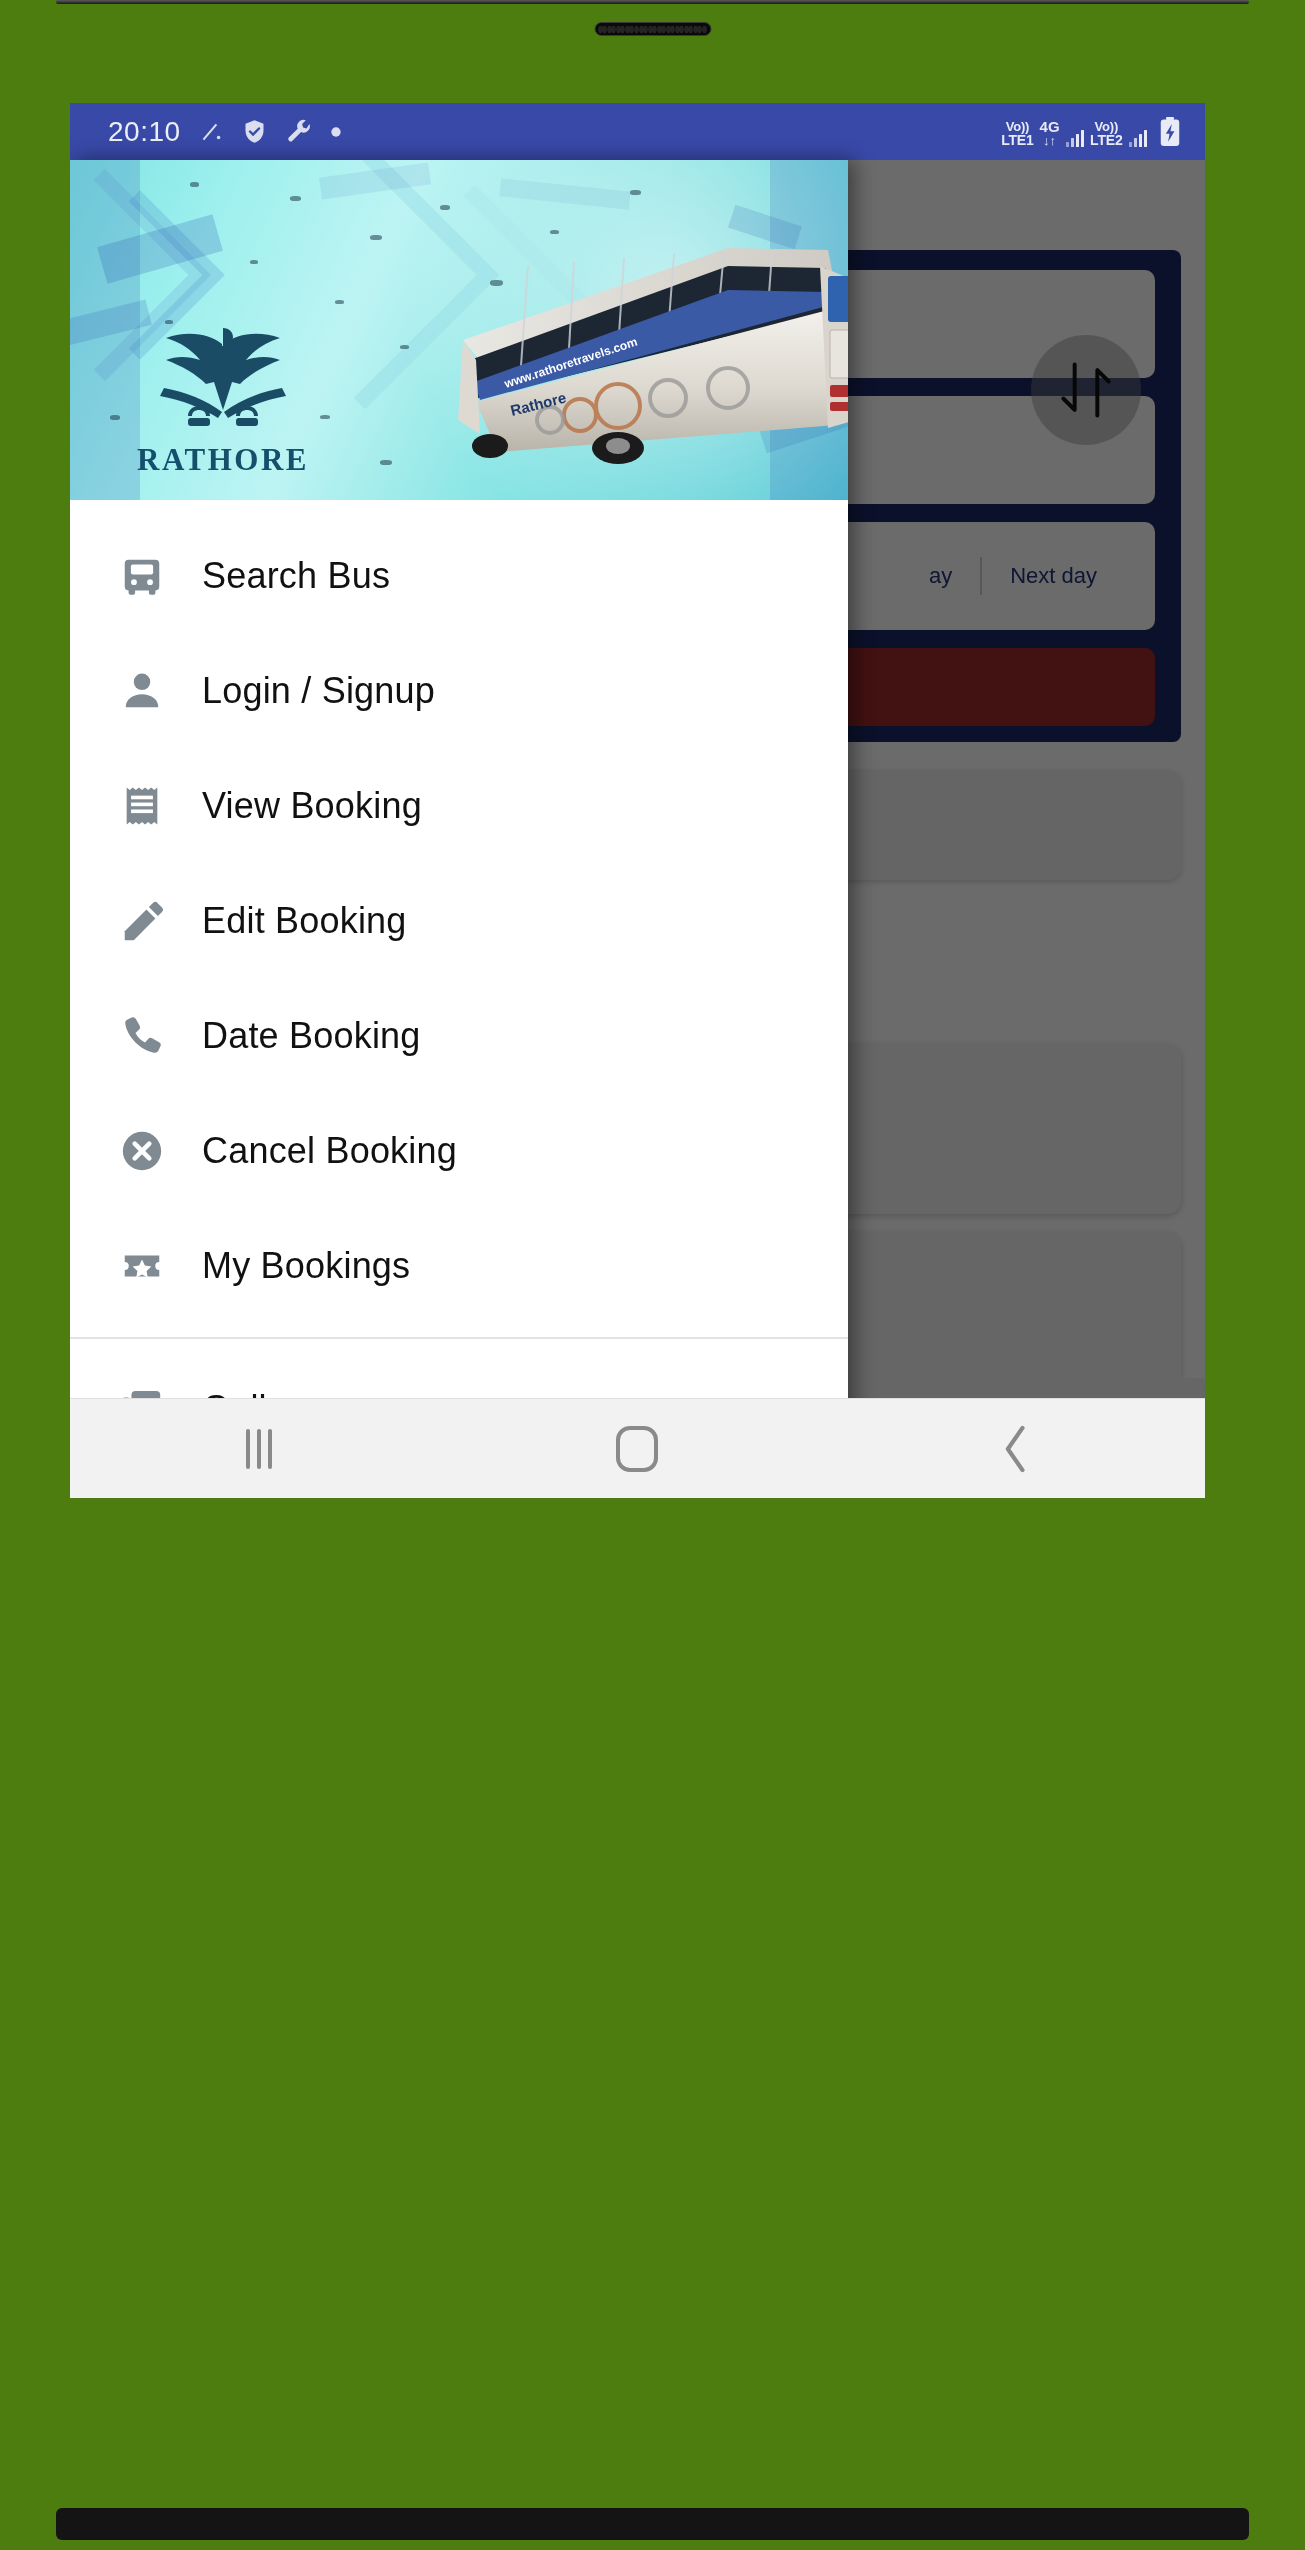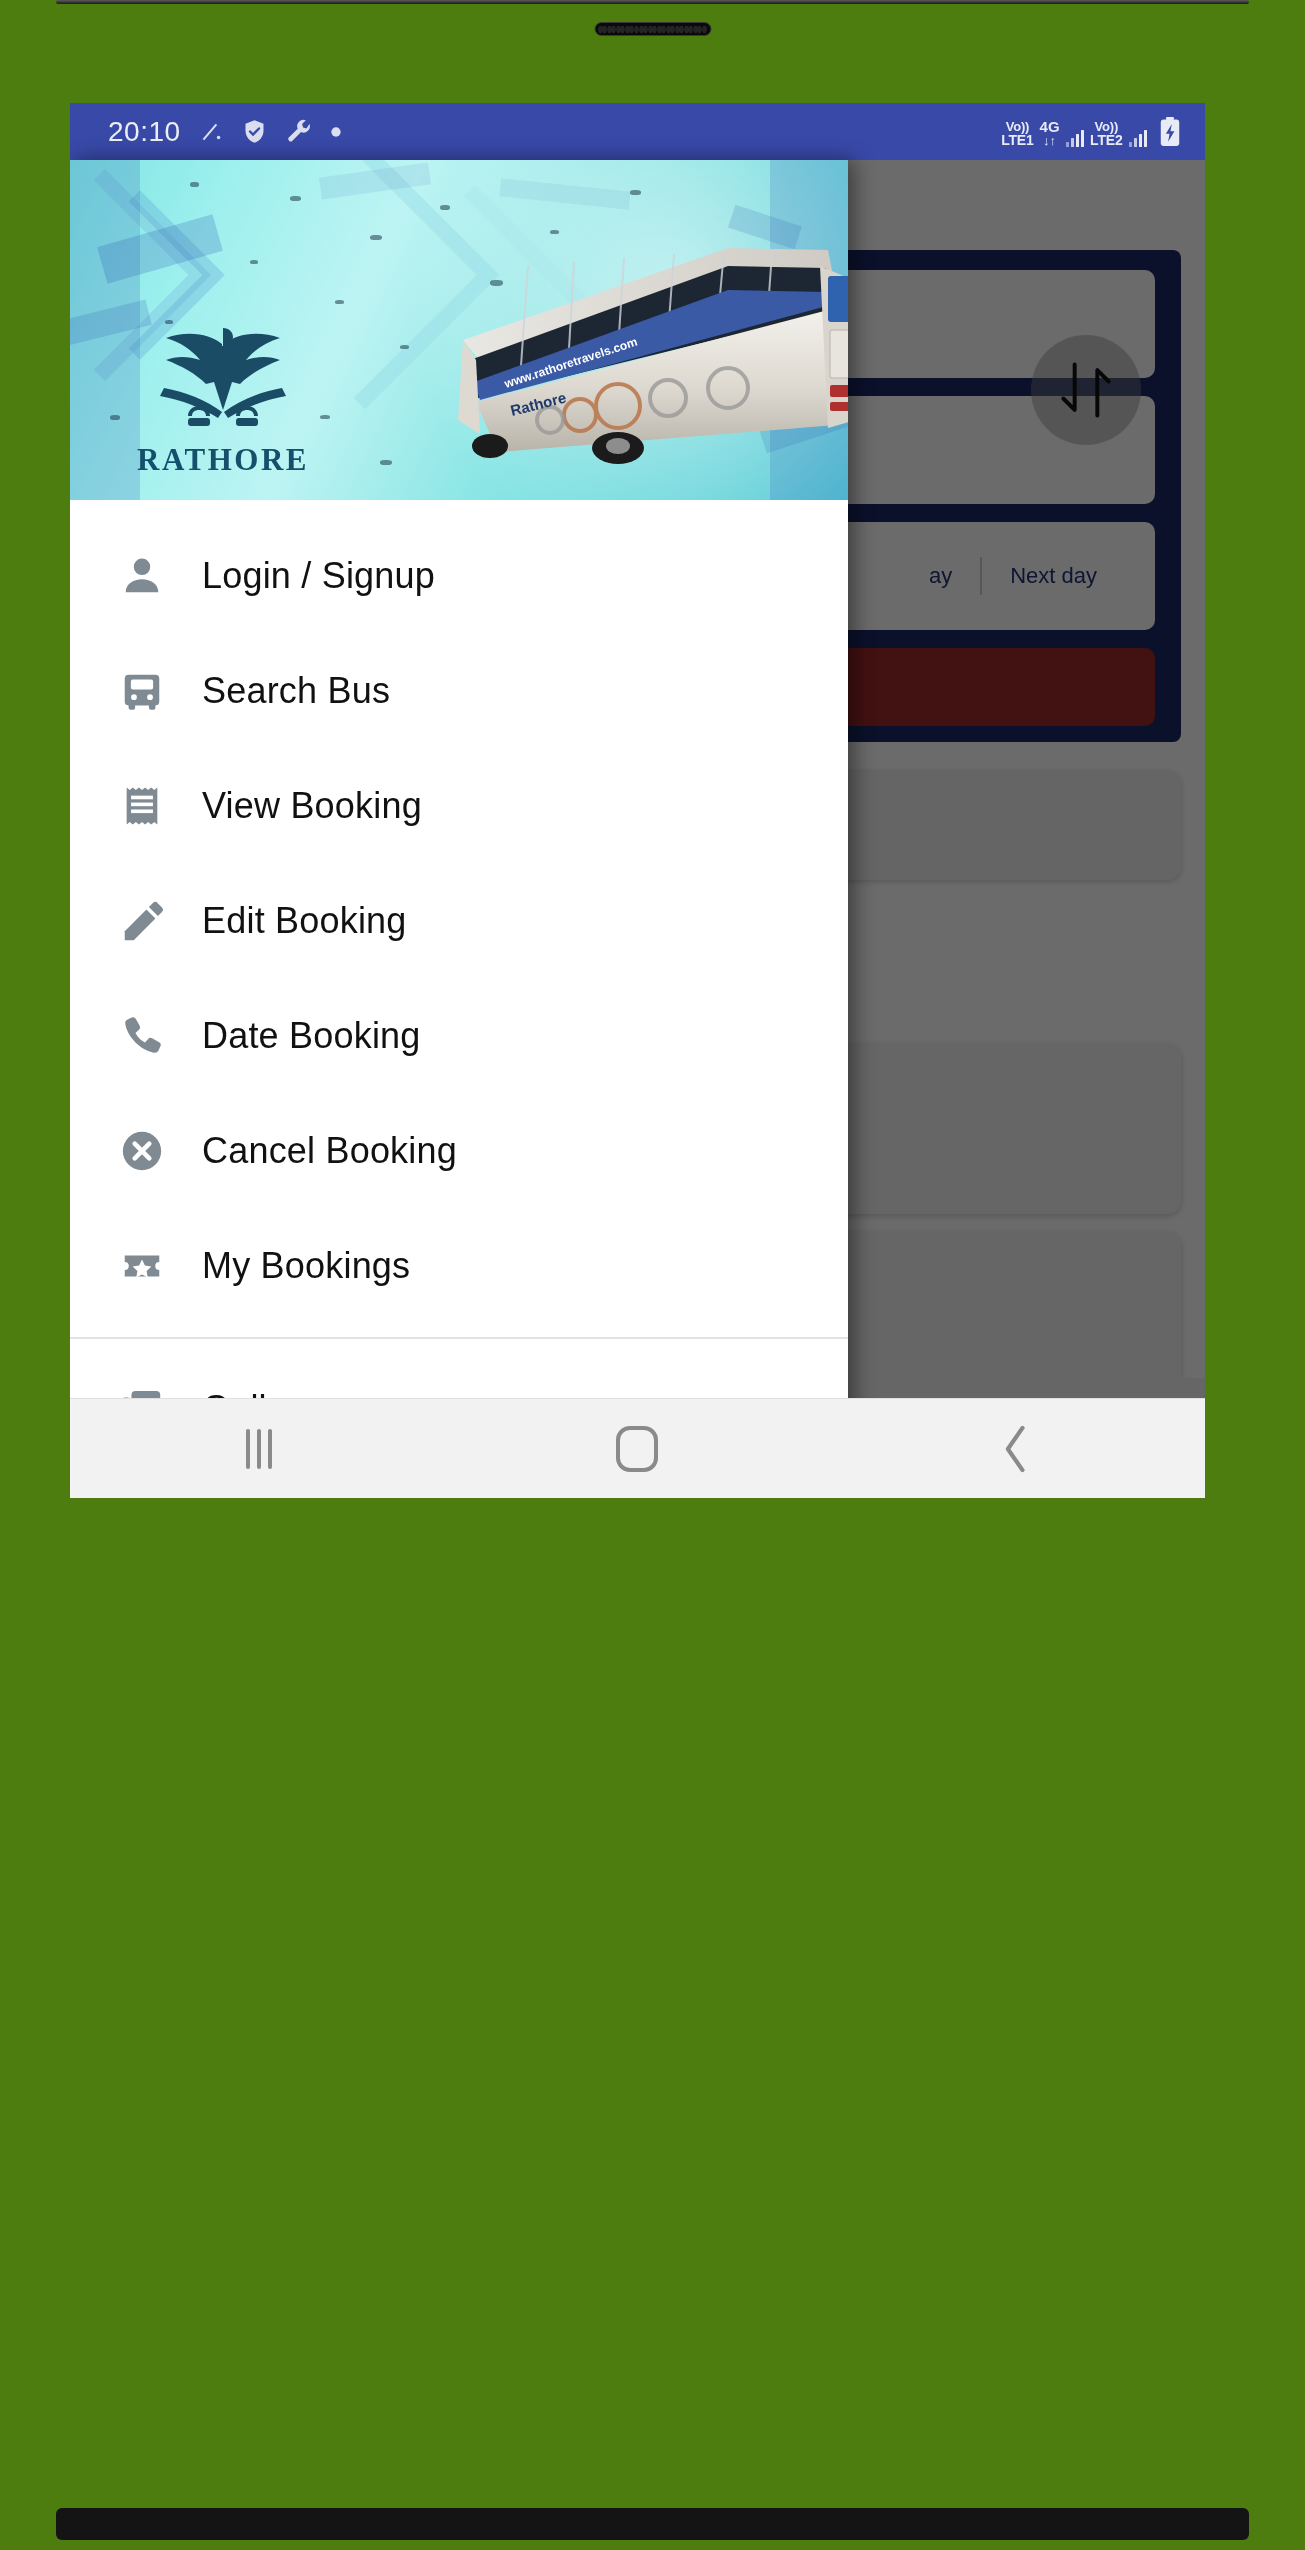--- a/index.html
+++ b/index.html
@@ -404,37 +404,37 @@
           </svg>
           <div id="logo-word">RATHORE</div>
         </div>
       </div>
 
       <div id="drawer-list">
 
         <div class="menu-item">
           <span class="mi-icon">
             <svg width="46" height="46" viewBox="0 0 24 24" fill="#7f8a93">
-              <circle cx="12" cy="7.2" r="4.3"></circle>
-              <path d="M3.5 20.5 c0-4.3 3.9-6.8 8.5-6.8 s8.5 2.5 8.5 6.8 Z"></path>
-            </svg>
-          </span>
-          <span class="mlabel">Login / Signup</span>
-        </div>
-
-        <div class="menu-item">
-          <span class="mi-icon">
-            <svg width="46" height="46" viewBox="0 0 24 24" fill="#7f8a93">
               <path d="M5 3.5 h14 a2 2 0 0 1 2 2 v12 a2 2 0 0 1-2 2 v1.3 a1 1 0 0 1-1 1 h-1.4a1 1 0 0 1-1-1 V19.5 H8.4 v1.3 a1 1 0 0 1-1 1 H6a1 1 0 0 1-1-1 V19.5 a2 2 0 0 1-2-2 v-12 a2 2 0 0 1 2-2 Z"></path>
               <rect x="6.2" y="6" width="11.6" height="5.2" rx="1" fill="#fff"></rect>
               <circle cx="7.8" cy="15.2" r="1.5" fill="#fff"></circle>
               <circle cx="16.2" cy="15.2" r="1.5" fill="#fff"></circle>
             </svg>
           </span>
           <span class="mlabel">Search Bus</span>
+        </div>
+
+        <div class="menu-item">
+          <span class="mi-icon">
+            <svg width="46" height="46" viewBox="0 0 24 24" fill="#7f8a93">
+              <circle cx="12" cy="7.2" r="4.3"></circle>
+              <path d="M3.5 20.5 c0-4.3 3.9-6.8 8.5-6.8 s8.5 2.5 8.5 6.8 Z"></path>
+            </svg>
+          </span>
+          <span class="mlabel">Login / Signup</span>
         </div>
 
         <div class="menu-item">
           <span class="mi-icon">
             <svg width="46" height="46" viewBox="0 0 24 24" fill="#7f8a93">
               <path d="M4 2.4 l1.6 1.2 L7.2 2.4 L8.8 3.6 L10.4 2.4 L12 3.6 L13.6 2.4 L15.2 3.6 L16.8 2.4 L18.4 3.6 L20 2.4 V21.6 L18.4 20.4 L16.8 21.6 L15.2 20.4 L13.6 21.6 L12 20.4 L10.4 21.6 L8.8 20.4 L7.2 21.6 L5.6 20.4 L4 21.6 Z"></path>
               <g fill="#fff">
                   <rect x="6.3" y="6.6" width="11.4" height="1.9"></rect>
                   <rect x="6.3" y="10.2" width="11.4" height="1.9"></rect>
                   <rect x="6.3" y="13.8" width="11.4" height="1.9"></rect>

